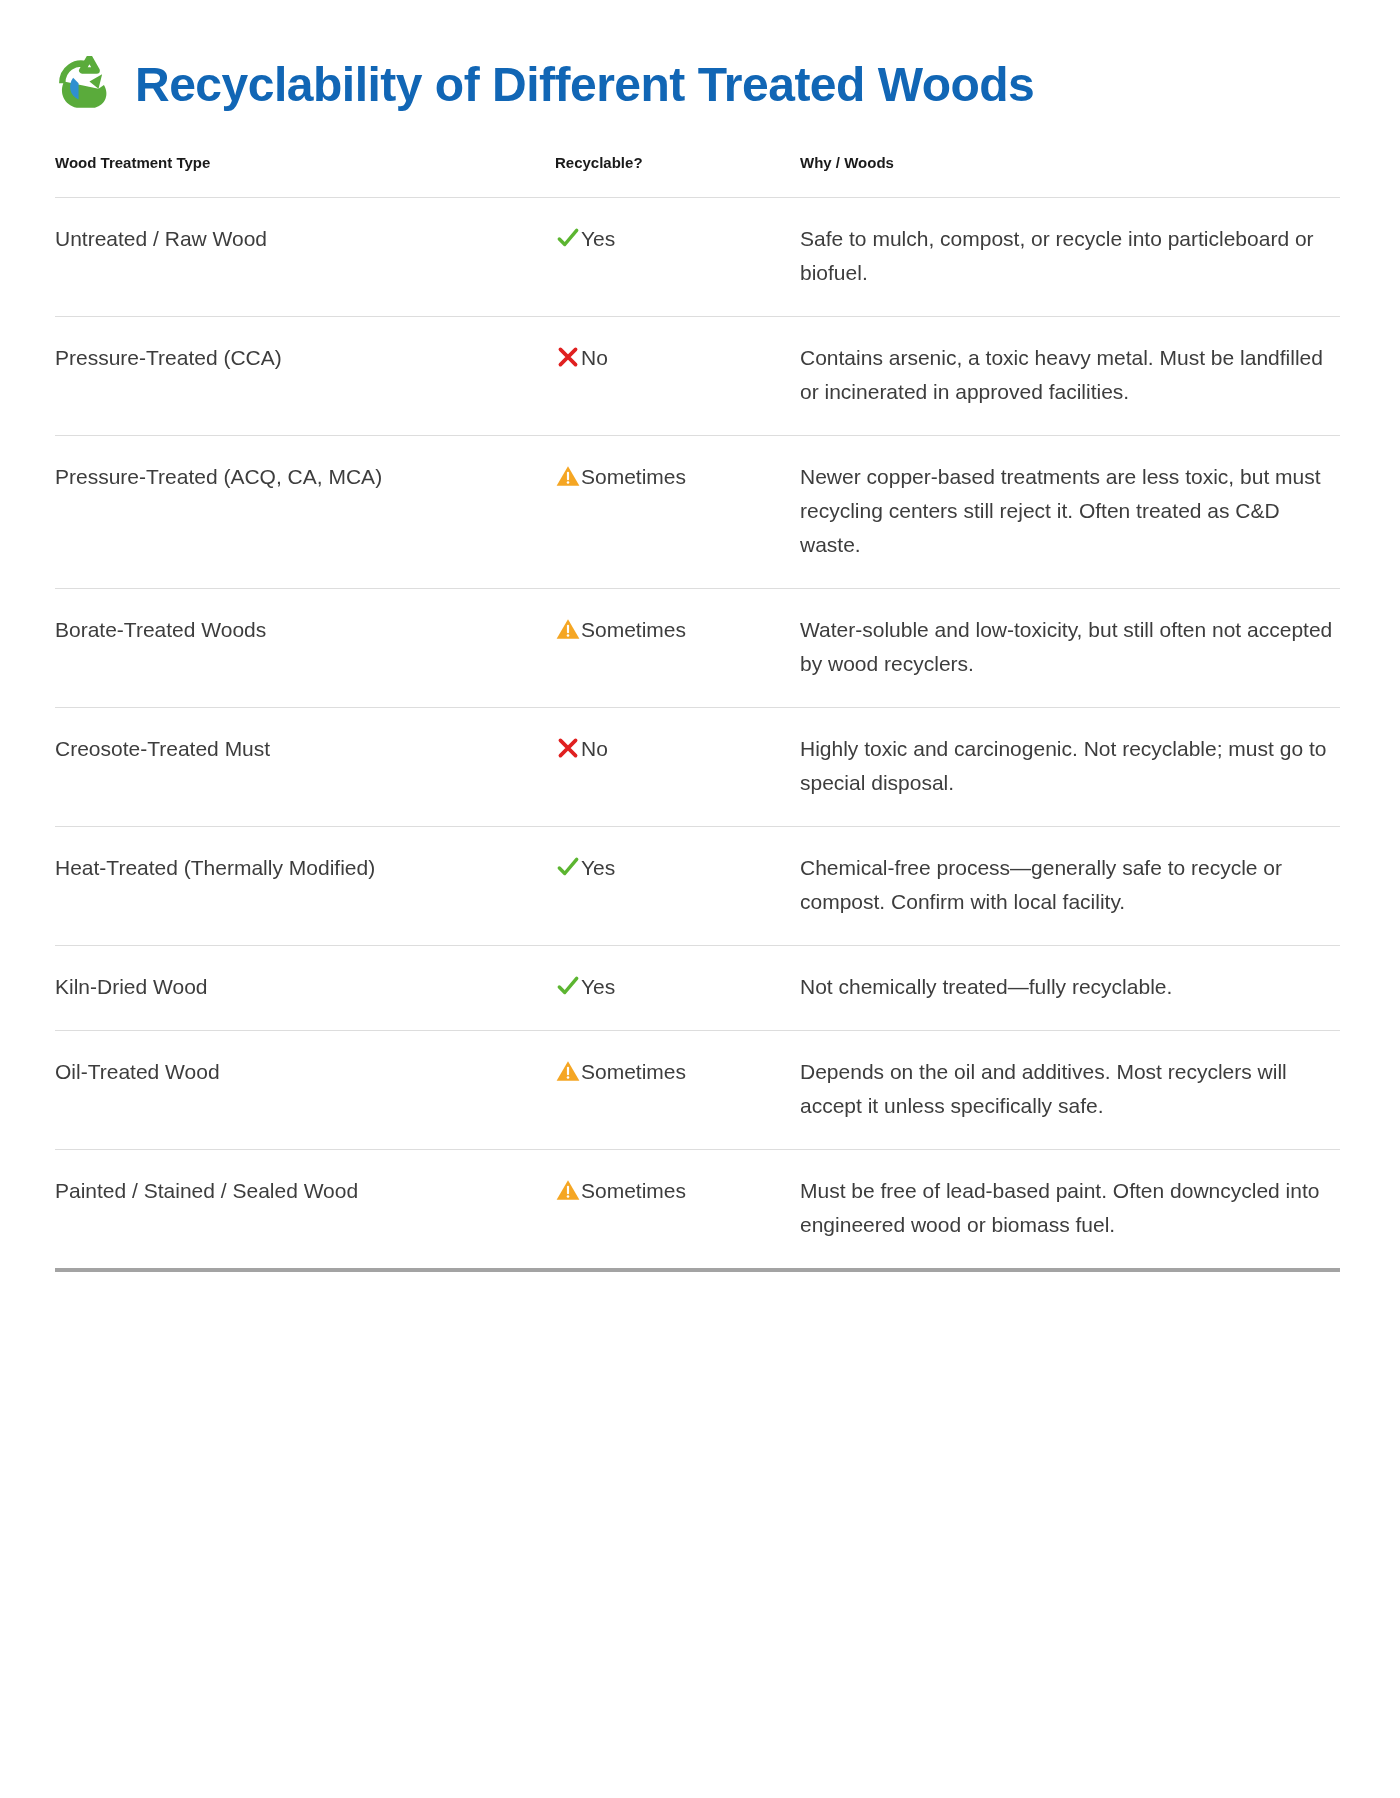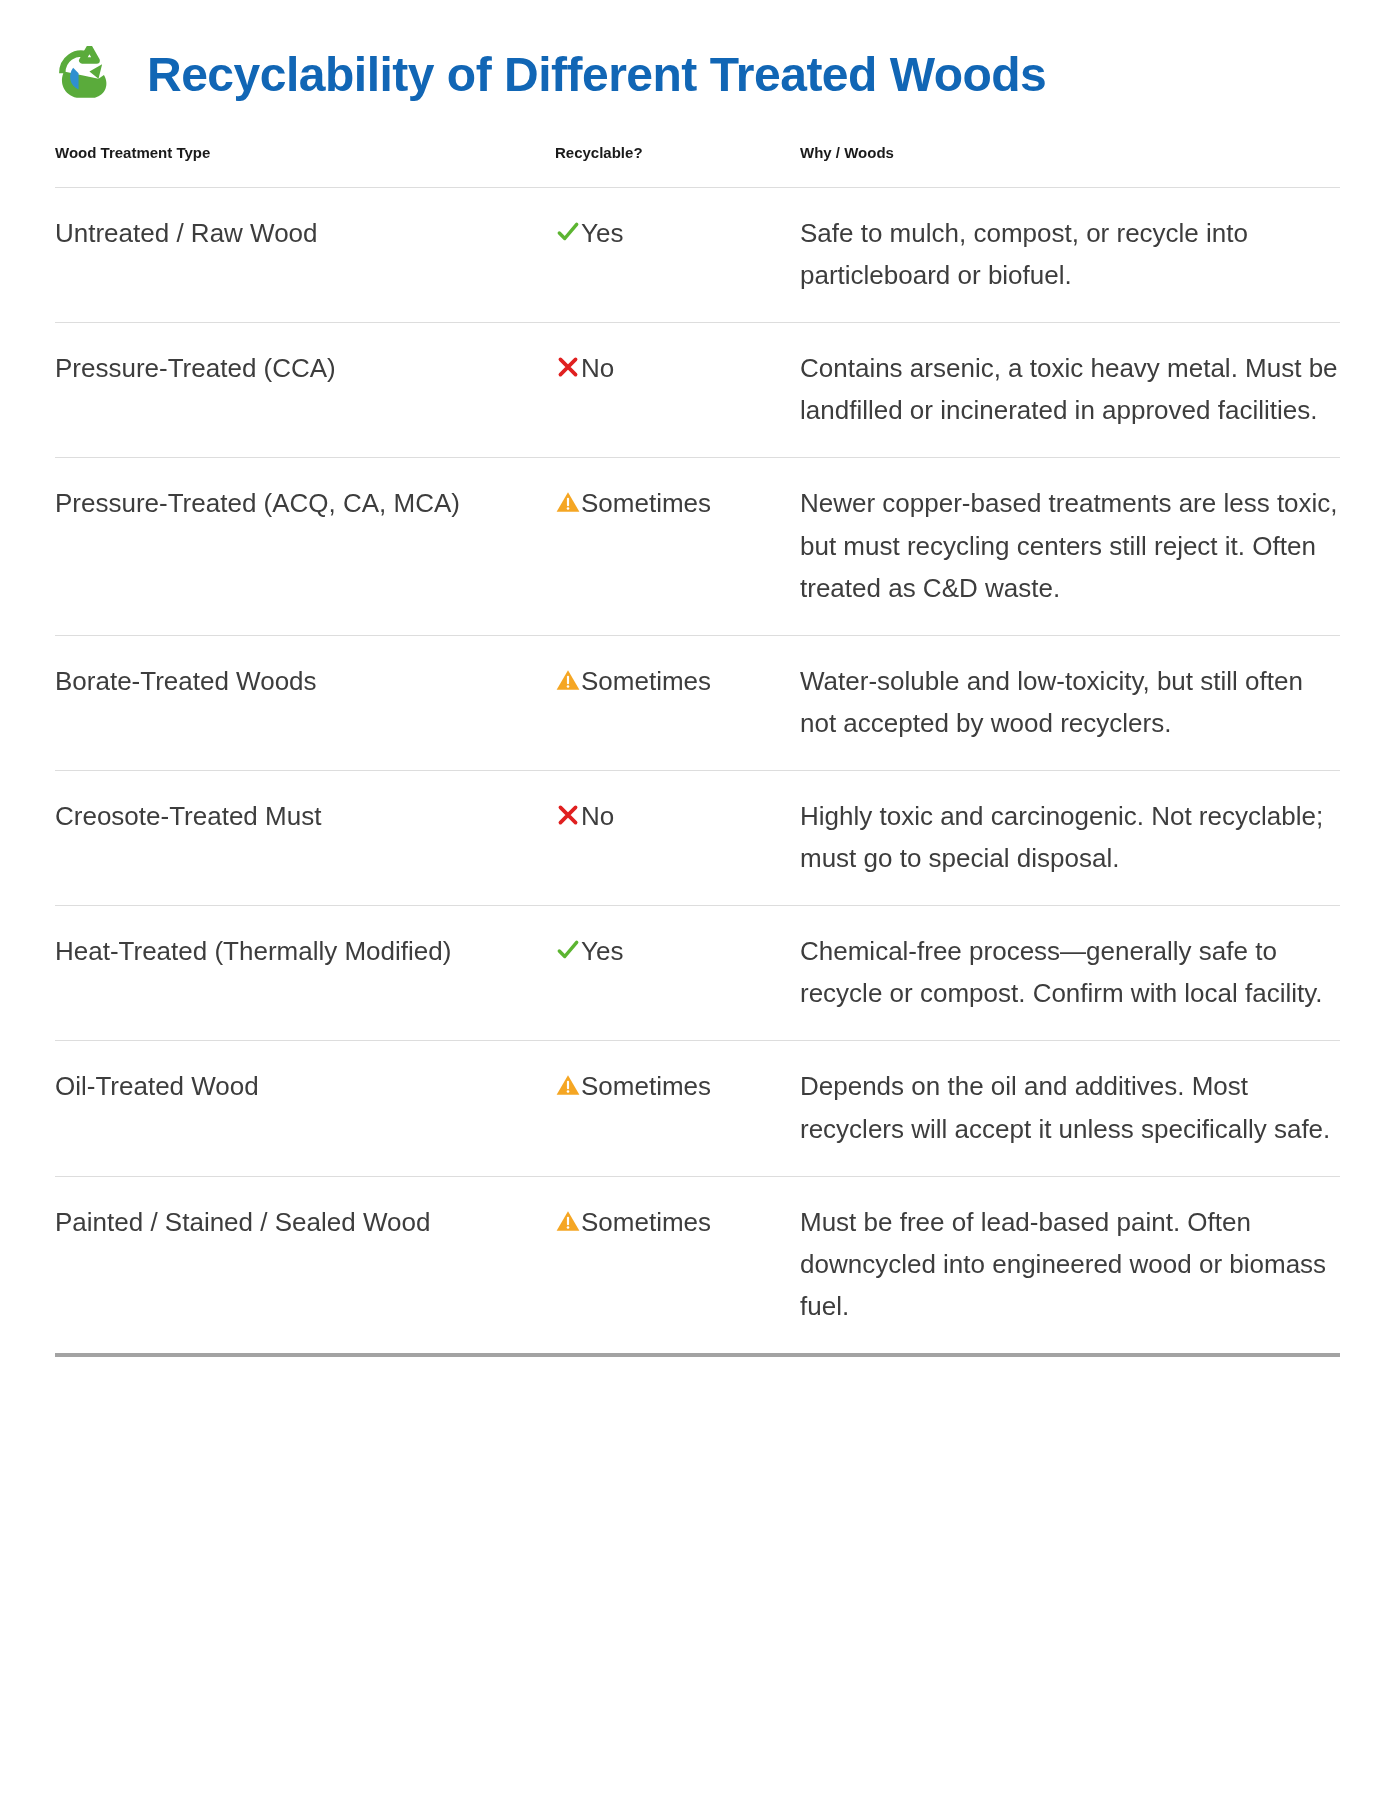--- a/index.html
+++ b/index.html
@@ -16,22 +16,22 @@
   }
   .page {
     width: 1400px;
     box-sizing: border-box;
     padding: 40px 60px 30px 55px;
   }
   
   .title-row {
     display: flex;
     align-items: center;
-    gap: 34px;
-    margin: 6px 0 40px 0;
+    gap: 22px;
+    margin: 16px 0 40px 0;
   }
   .logo-icon {
     width: 58px;
     height: 58px;
     flex: 0 0 auto;
     display: block;
   }
   .page-title {
     font-size: 48px;
     font-weight: bold;
@@ -55,21 +55,21 @@
     font-size: 15px;
     font-weight: bold;
     color: #1a1a1a;
     padding: 0 0 26px 0;
     vertical-align: top;
   }
   table.data-table thead tr {
     border-bottom: 1px solid #dddddd;
   }
   table.data-table td {
-    font-size: 26px;
+    font-size: 21px;
     color: #3d3d3d;
     line-height: 1.62;
     padding: 24px 0 26px 0;
     vertical-align: top;
     border-bottom: 1px solid #dddddd;
   }
   table.data-table tbody tr:last-child td {
     border-bottom: 4px solid #a3a3a3;
   }
   td.col-type { padding-right: 20px; }
@@ -212,20 +212,34 @@
               <svg viewBox="0 0 24 24" width="26" height="26">
                   <path d="M4 13 L9 18 L20 5" fill="none" stroke="#5cb531" stroke-width="3.2" stroke-linecap="round" stroke-linejoin="round"></path>
                 </svg>
             </span>
             <span class="status-label">Yes</span>
           </div>
         </td>
         <td class="col-notes">Chemical-free process—generally safe to recycle or compost. Confirm with local facility.</td>
       </tr>
 
+      <tr>
+        <td class="col-type">Kiln-Dried Wood</td>
+        <td class="col-status">
+          <div class="status-cell">
+            <span class="status-icon">
+              <svg viewBox="0 0 24 24" width="26" height="26">
+                  <path d="M4 13 L9 18 L20 5" fill="none" stroke="#5cb531" stroke-width="3.2" stroke-linecap="round" stroke-linejoin="round"></path>
+                </svg>
+            </span>
+            <span class="status-label">Yes</span>
+          </div>
+        </td>
+        <td class="col-notes">Not chemically treated—fully recyclable.</td>
+      </tr>
 
       <tr>
         <td class="col-type">Oil-Treated Wood</td>
         <td class="col-status">
           <div class="status-cell">
             <span class="status-icon">
               <svg viewBox="0 0 24 24" width="26" height="26">
                   <path d="M12 3 L22.5 21 L1.5 21 Z" fill="#f5a623"></path>
                   <path d="M12 9 L12 15" stroke="#ffffff" stroke-width="2" stroke-linecap="round"></path>
                   <circle cx="12" cy="18" r="1.2" fill="#ffffff"></circle>

